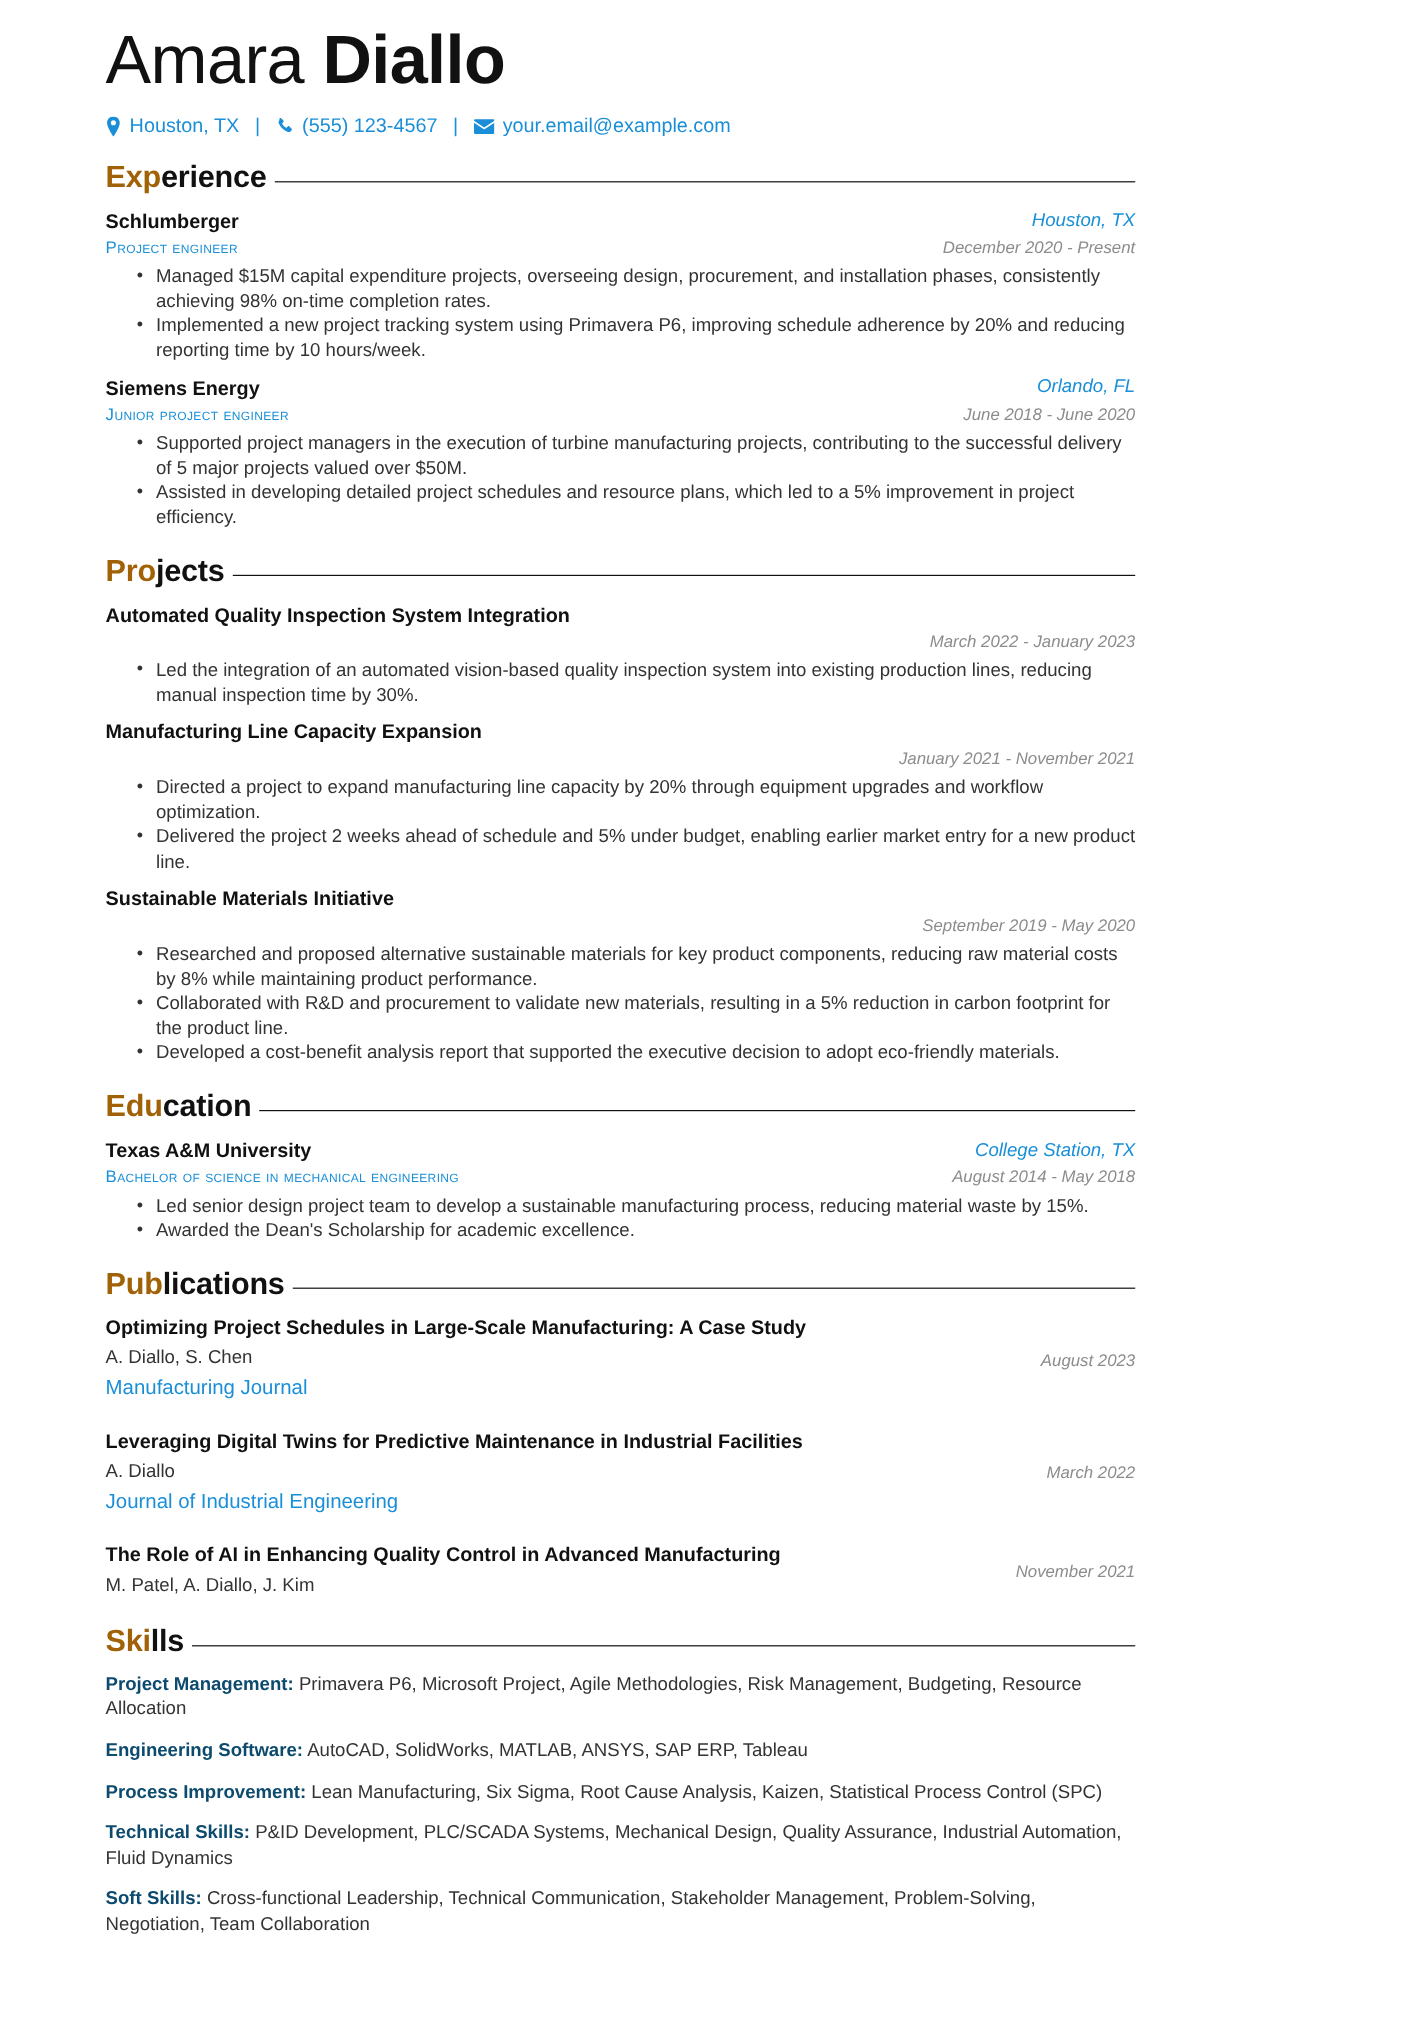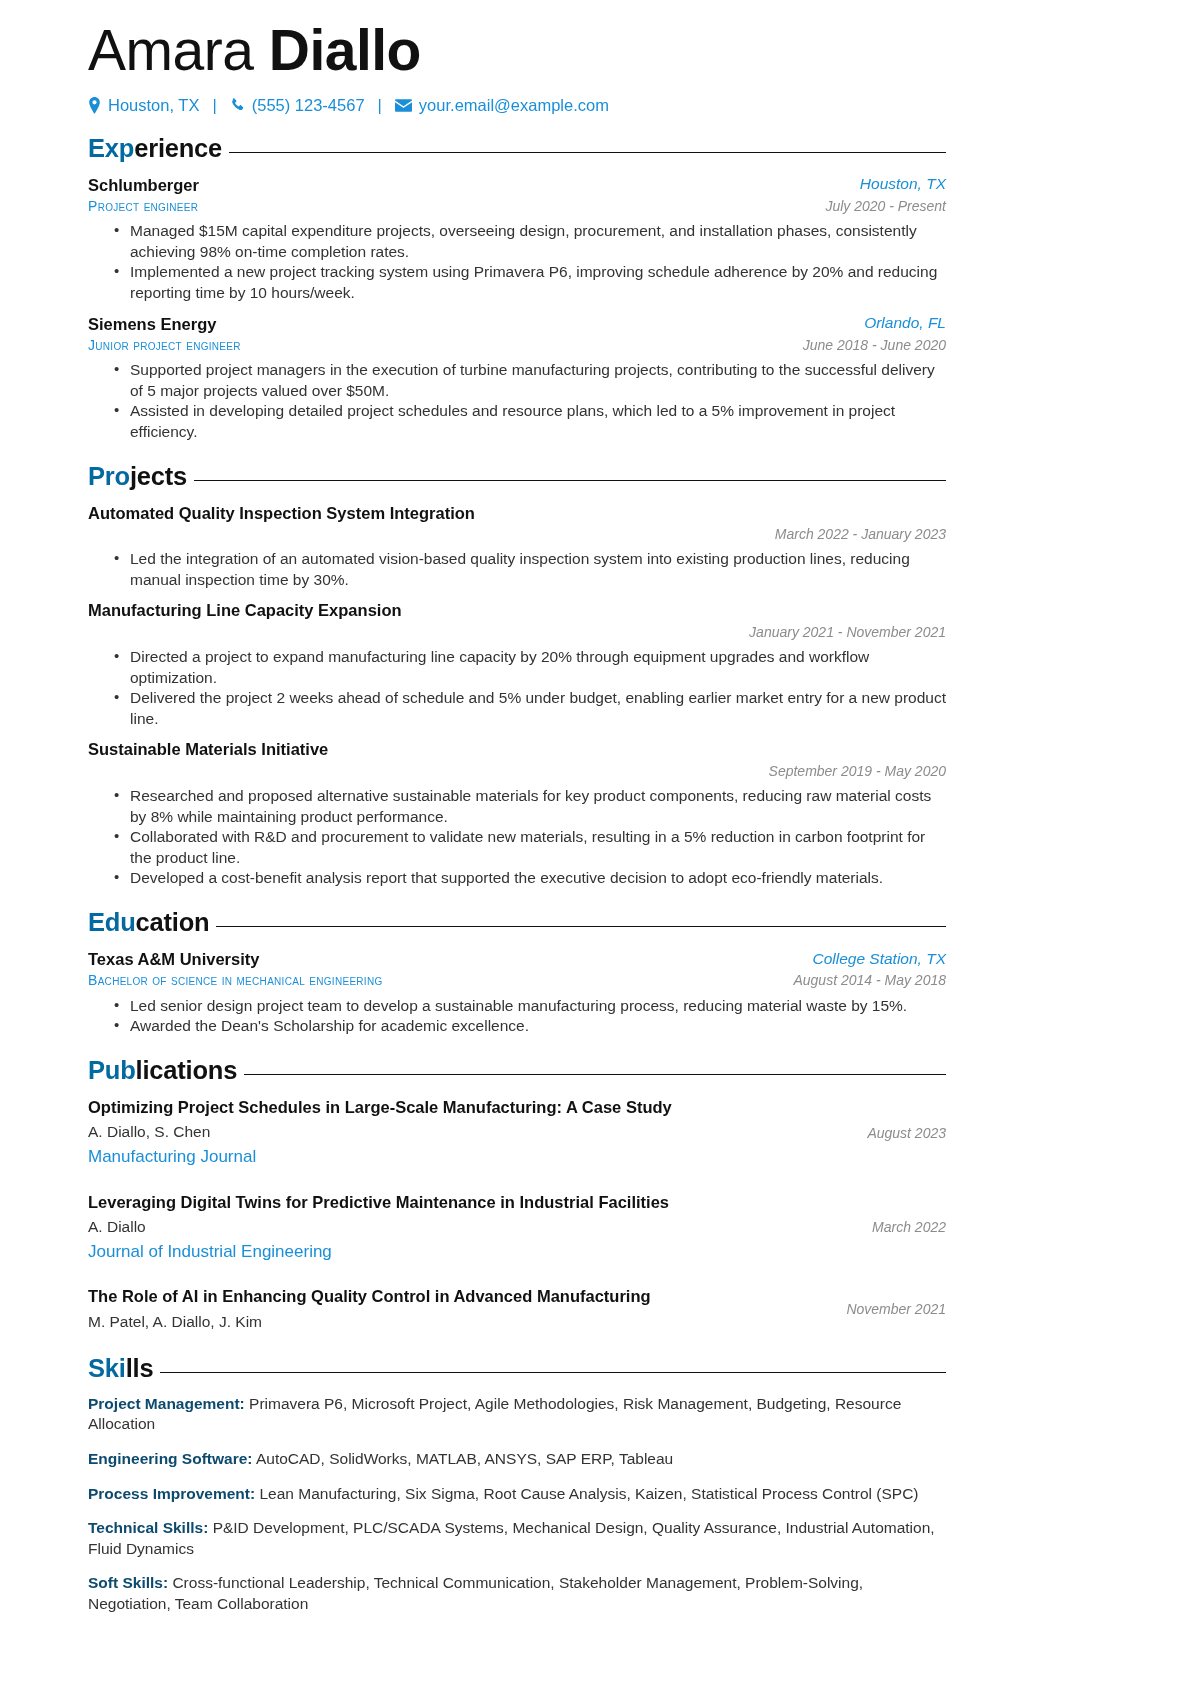--- a/index.html
+++ b/index.html
@@ -55,21 +55,21 @@
     margin-bottom: 11px;
   }
   .sec-title {
     font-size: 25.5px;
     font-weight: 700;
     color: #111111;
     letter-spacing: -0.2px;
     white-space: nowrap;
     padding-right: 7px;
   }
-  .sec-title .hl { color: #0369a1; }
+  .sec-title .hl { color: #a16207; }
   .sec-rule {
     flex: 1 1 auto;
     height: 0;
     border-bottom: 1.6px solid #111111;
     position: relative;
     top: -4px;
   }
 
   
   .entry { margin-bottom: 9px; }
@@ -224,21 +224,21 @@
             </div>
             <div class="entry-right">
               <div class="loc">Houston, TX</div>
             </div>
           </div>
           <div class="entry-row">
             <div class="entry-left">
               <div class="role">Project Engineer</div>
             </div>
             <div class="entry-right">
-              <div class="dates">July 2020 - Present</div>
+              <div class="dates">December 2020 - Present</div>
             </div>
           </div>
           <ul class="bullets">
             <li>Managed $15M capital expenditure projects, overseeing design, procurement, and installation phases, consistently achieving 98% on-time completion rates.</li>
             <li>Implemented a new project tracking system using Primavera P6, improving schedule adherence by 20% and reducing reporting time by 10 hours/week.</li>
           </ul>
         </div>
         <div class="entry">
           <div class="entry-row">
             <div class="entry-left">

